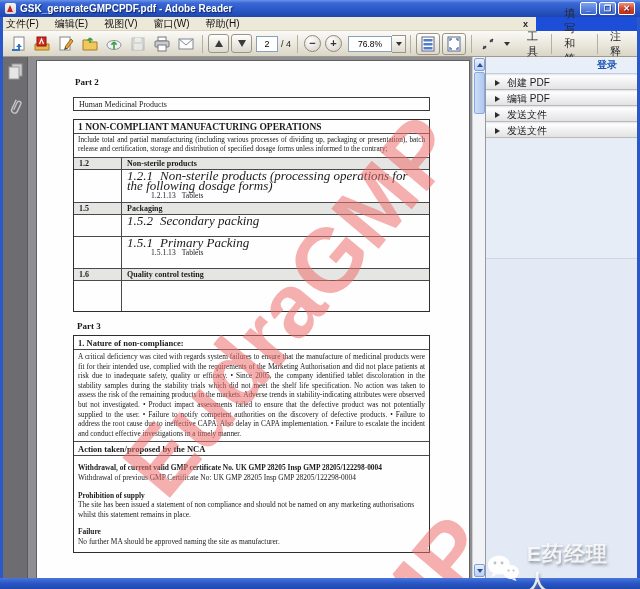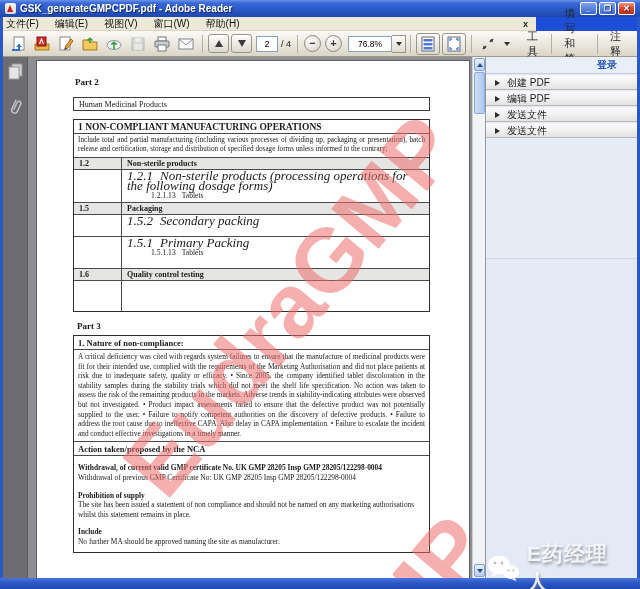--- a/index.html
+++ b/index.html
@@ -321,21 +321,21 @@
             </div>
           <div class="trow">
             <div class="p3-block" style="flex:1">
               <div class="gap4"></div>
               <div class="bld">Withdrawal, of current valid GMP certificate No. UK GMP 28205 Insp GMP 28205/122298-0004</div>
               <div>Withdrawal of previous GMP Certificate No: UK GMP 28205 Insp GMP 28205/122298-0004</div>
               <div class="gap8"></div>
               <div class="bld">Prohibition of supply</div>
               <div>The site has been issued a statement of non compliance and should not be named on any marketing authorisations whilst this statement remains in place.</div>
               <div class="gap8"></div>
-              <div class="bld">Include</div>
+              <div class="bld">Failure</div>
               <div>No further MA should be approved naming the site as manufacturer.</div>
             </div>
           </div>
         </div>
 
         <div class="wm" style="left:23px;top:200px;">EudraGMP</div>
         <div class="wm" style="left:55px;top:600px;">EudraGMP</div>
       </div>
     </div>
 

